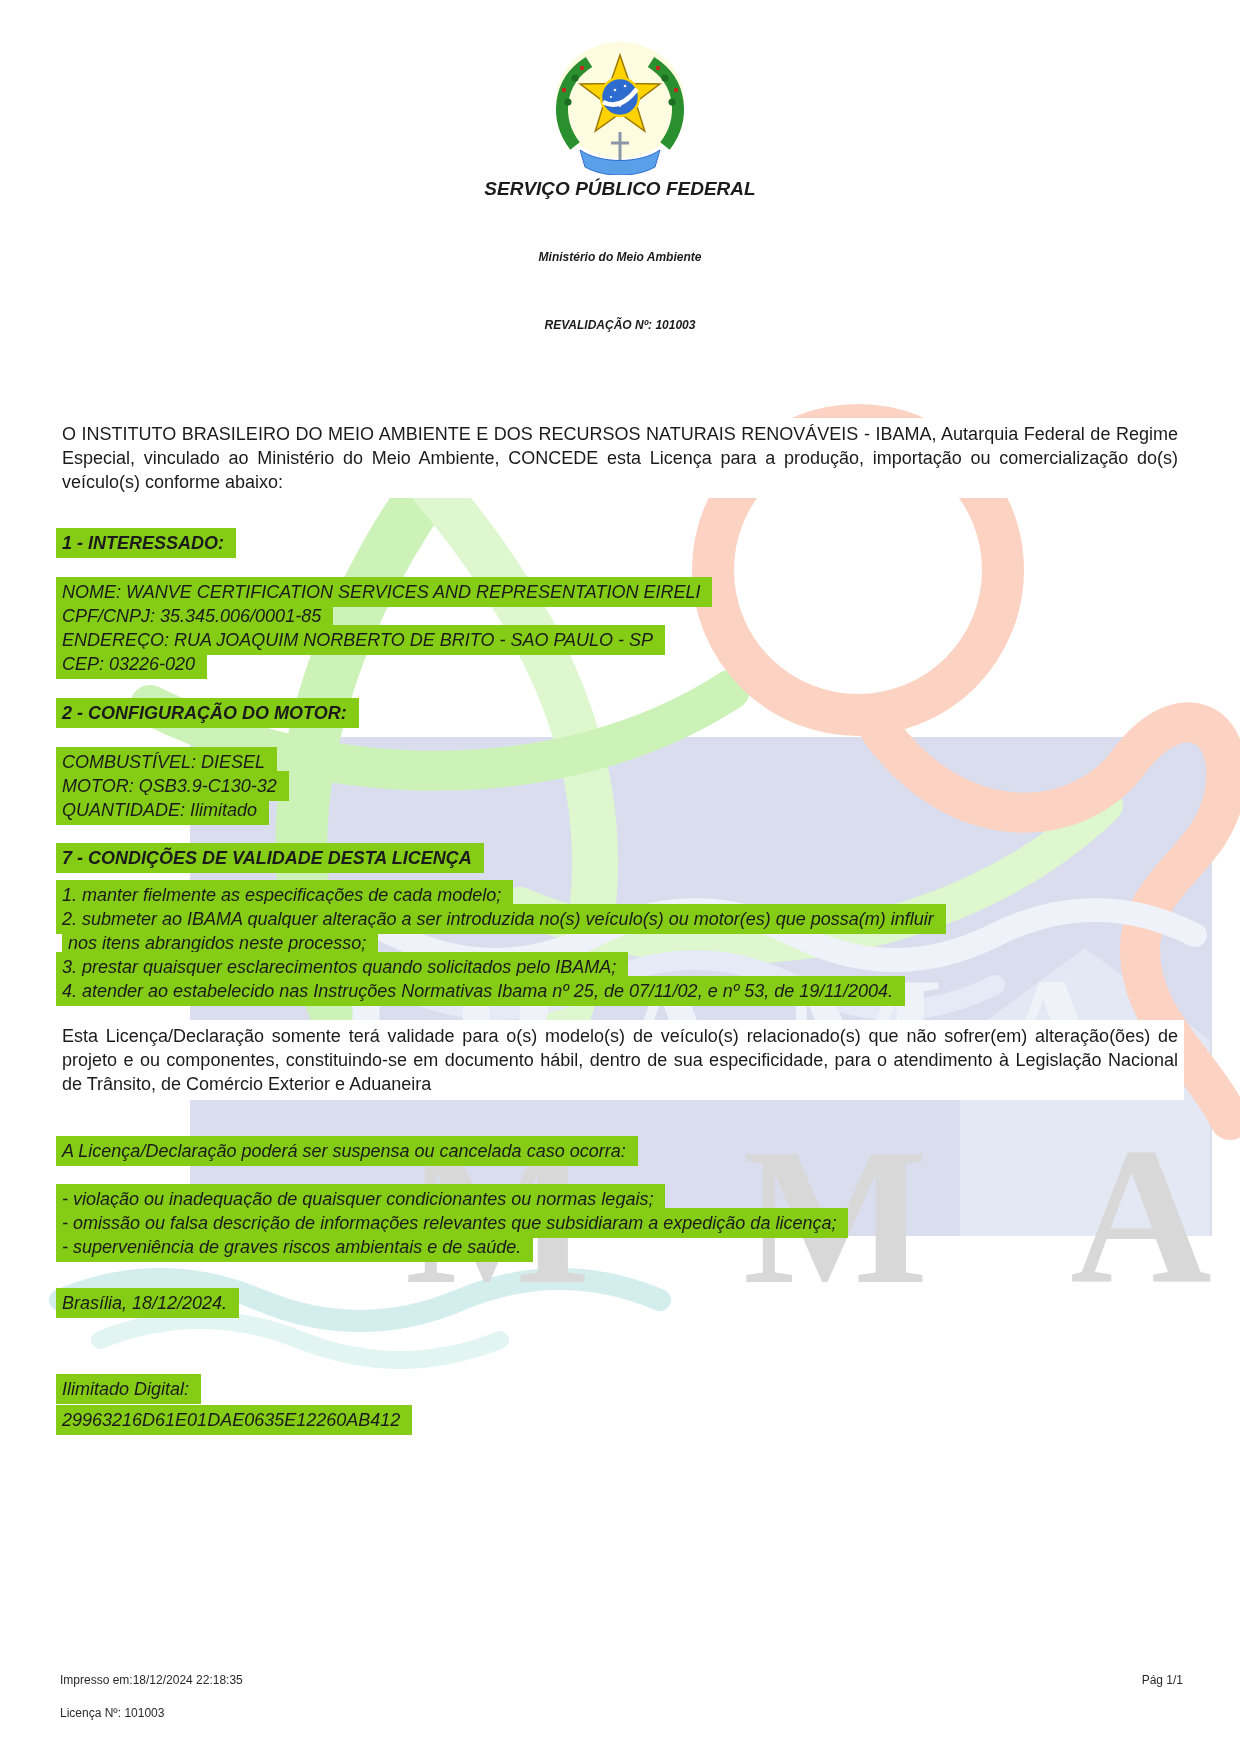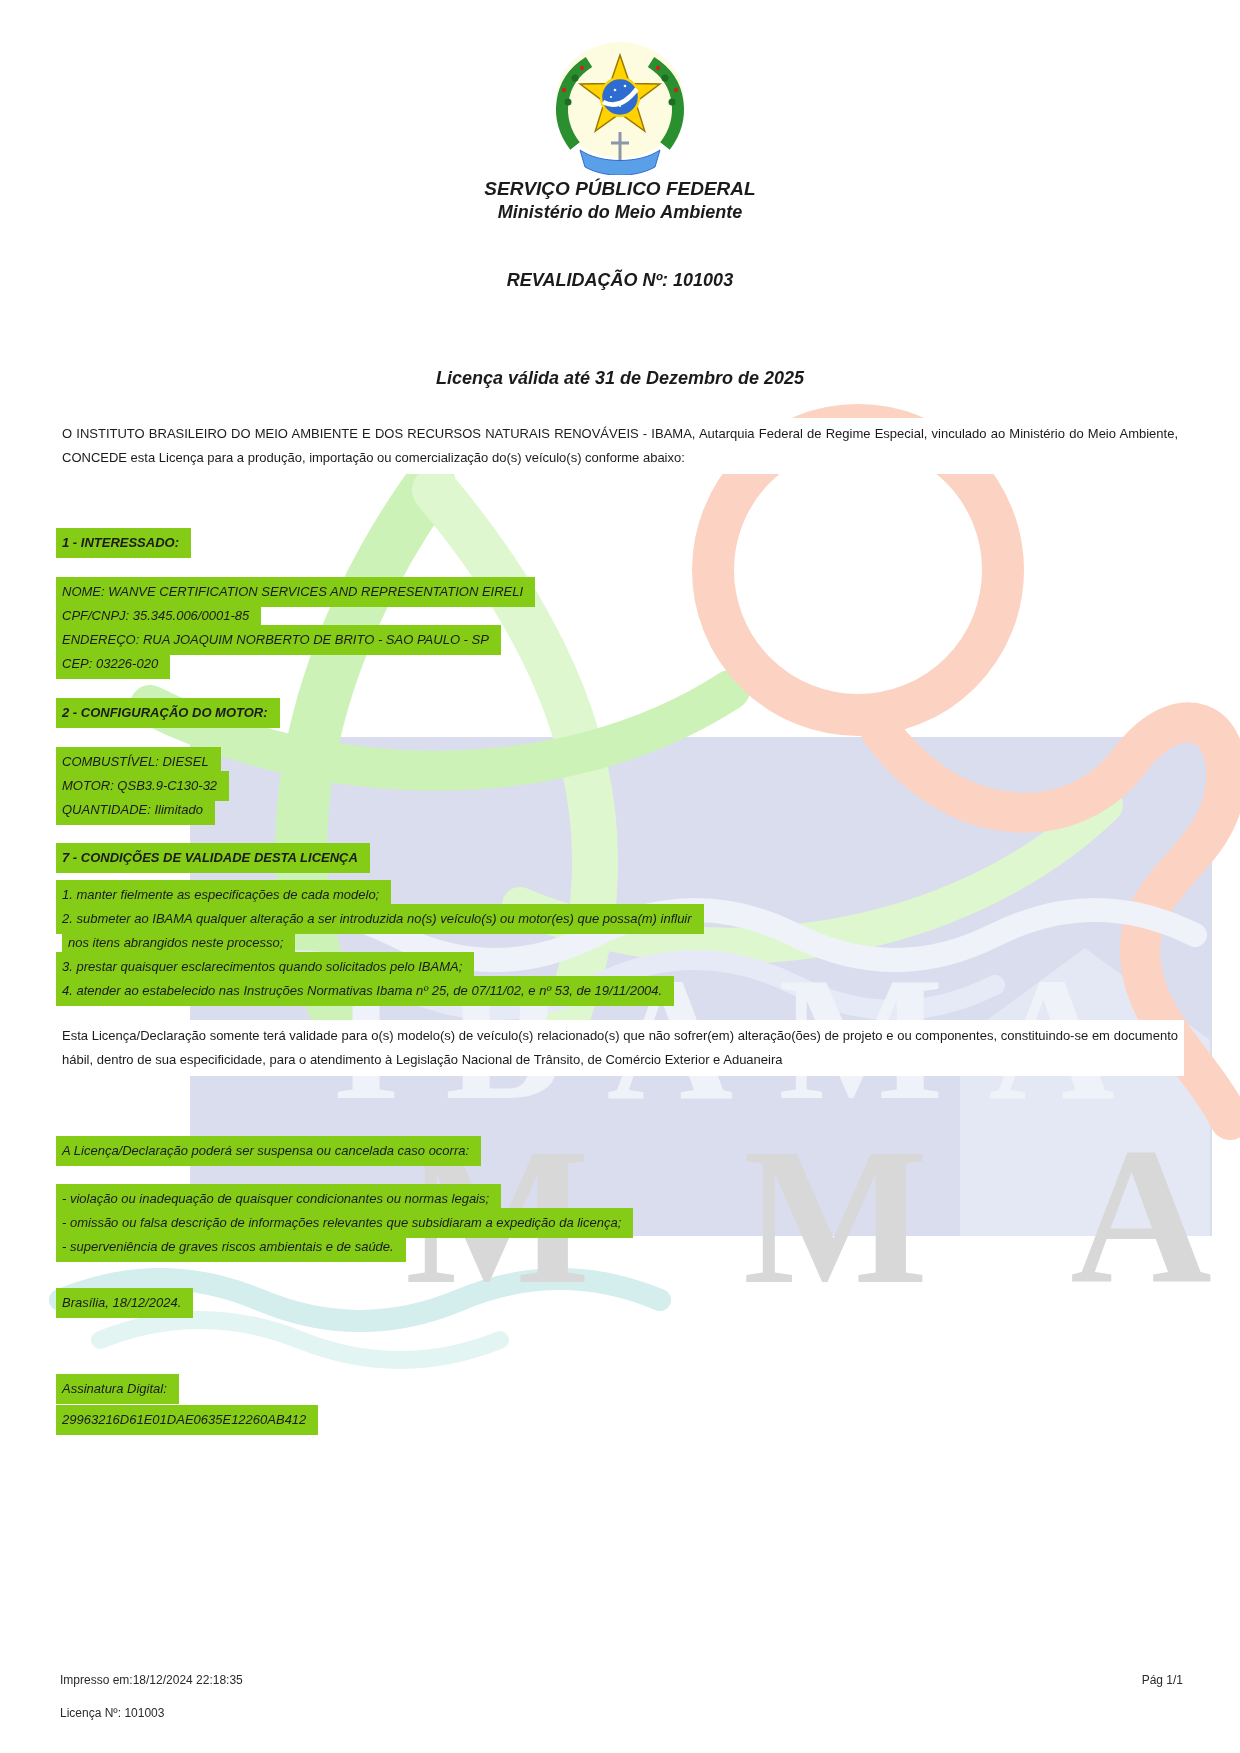--- a/index.html
+++ b/index.html
@@ -30,22 +30,22 @@
   .cbox { width:fit-content; margin:0 auto; background:#fff; padding:2px 10px; }
   .lbox { left:56px; width:fit-content; background:#84cc16; padding:3px 12px 3px 6px;font-style:italic; }
   .para {
     left:56px; right:56px;
     background:#fff;
     padding:4px 6px;
     text-align:justify;
   }
   .b { font-weight:bold; }
   .t-head1 { font-size:19px; }
-  .t-head  { font-size:18px; }
-  .t-body  { font-size:13px; line-height:24px; }
+  .t-head  { font-size:12px;margin-top:48px; }
+  .t-body  { font-size:18px; line-height:24px; }
   .t-foot  { font-size:12px; color:#2a2a2a; }
   .emblem { position:absolute; left:535px; top:40px; width:170px; height:135px; }
 </style>
 </head>
 <body>
 
 <div class="page">
 
   <svg class="wm-svg" viewBox="0 0 1240 1753" xmlns="http://www.w3.org/2000/svg" aria-hidden="true">
 
@@ -129,20 +129,20 @@
   <div class="abs lbox t-body" style="top:976px">4. atender ao estabelecido nas Instruções Normativas Ibama nº 25, de 07/11/02, e nº 53, de 19/11/2004.</div>
 
   <div class="abs para t-body" style="top:1020px">Esta Licença/Declaração somente terá validade para o(s) modelo(s) de veículo(s) relacionado(s) que não sofrer(em) alteração(ões) de projeto e ou componentes, constituindo-se em documento hábil, dentro de sua especificidade, para o atendimento à Legislação Nacional de Trânsito, de Comércio Exterior e Aduaneira</div>
 
   <div class="abs lbox t-body" style="top:1136px">A Licença/Declaração poderá ser suspensa ou cancelada caso ocorra:</div>
   <div class="abs lbox t-body" style="top:1184px">- violação ou inadequação de quaisquer condicionantes ou normas legais;</div>
   <div class="abs lbox t-body" style="top:1208px">- omissão ou falsa descrição de informações relevantes que subsidiaram a expedição da licença;</div>
   <div class="abs lbox t-body" style="top:1232px">- superveniência de graves riscos ambientais e de saúde.</div>
 
   <div class="abs lbox t-body" style="top:1288px">Brasília, 18/12/2024.</div>
-  <div class="abs lbox t-body" style="top:1374px">Assinatura Digital:</div>
+  <div class="abs lbox t-body" style="top:1374px">Ilimitado Digital:</div>
   <div class="abs lbox t-body" style="top:1405px">29963216D61E01DAE0635E12260AB412</div>
 
   <div class="abs t-foot" style="left:60px; top:1673px">Impresso em:18/12/2024 22:18:35</div>
   <div class="abs t-foot" style="right:57px; top:1673px; text-align:right">Pág 1/1</div>
   <div class="abs t-foot" style="left:60px; top:1706px">Licença Nº: 101003</div>
 
 </div>
 
 </body></html>

